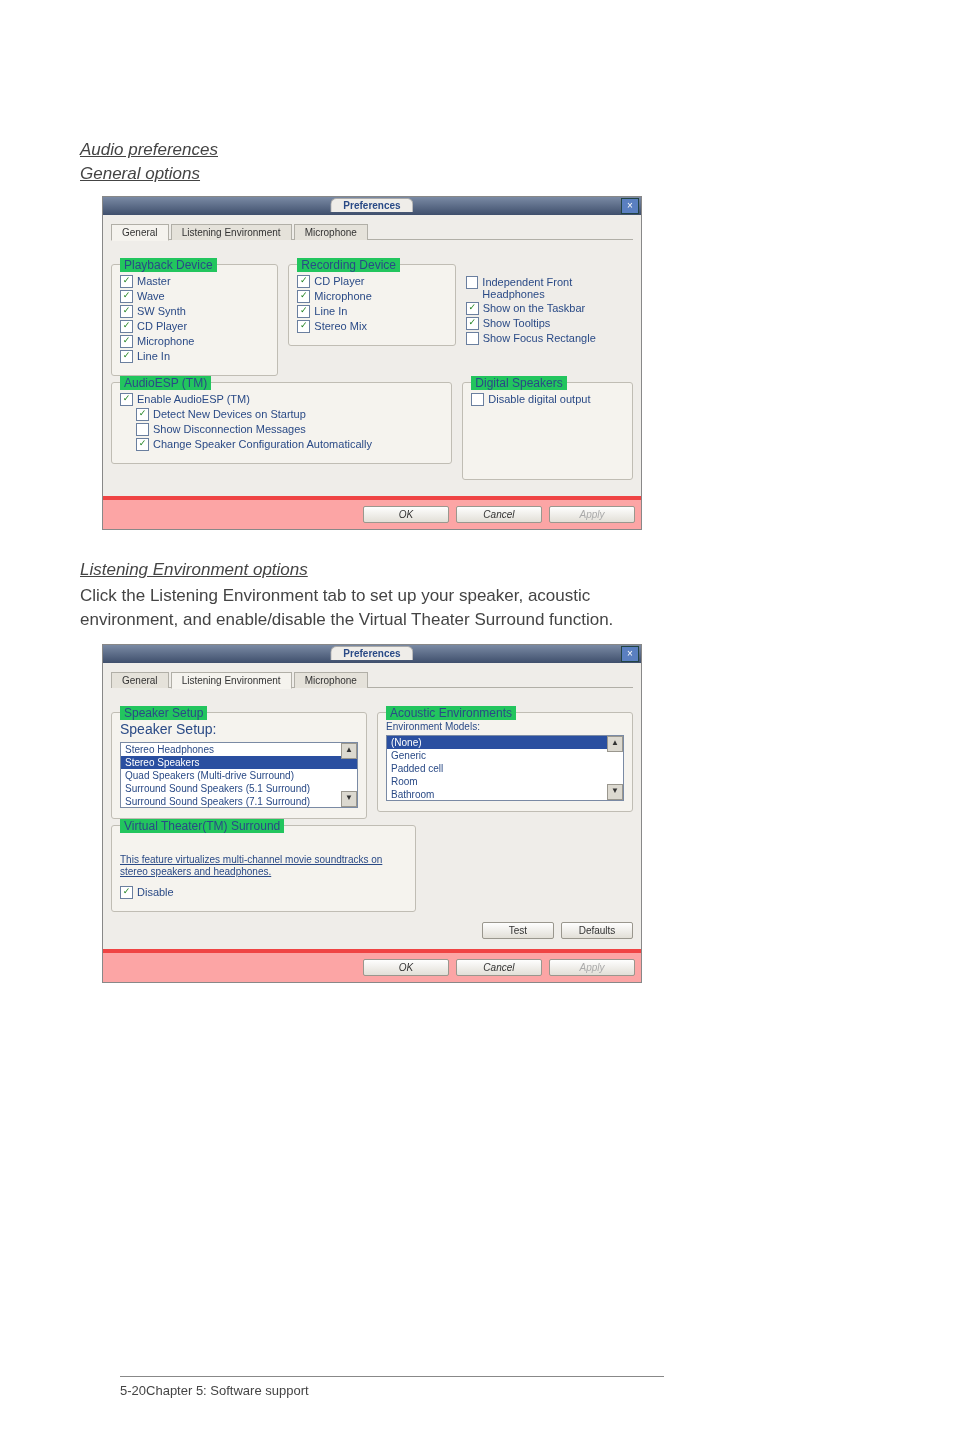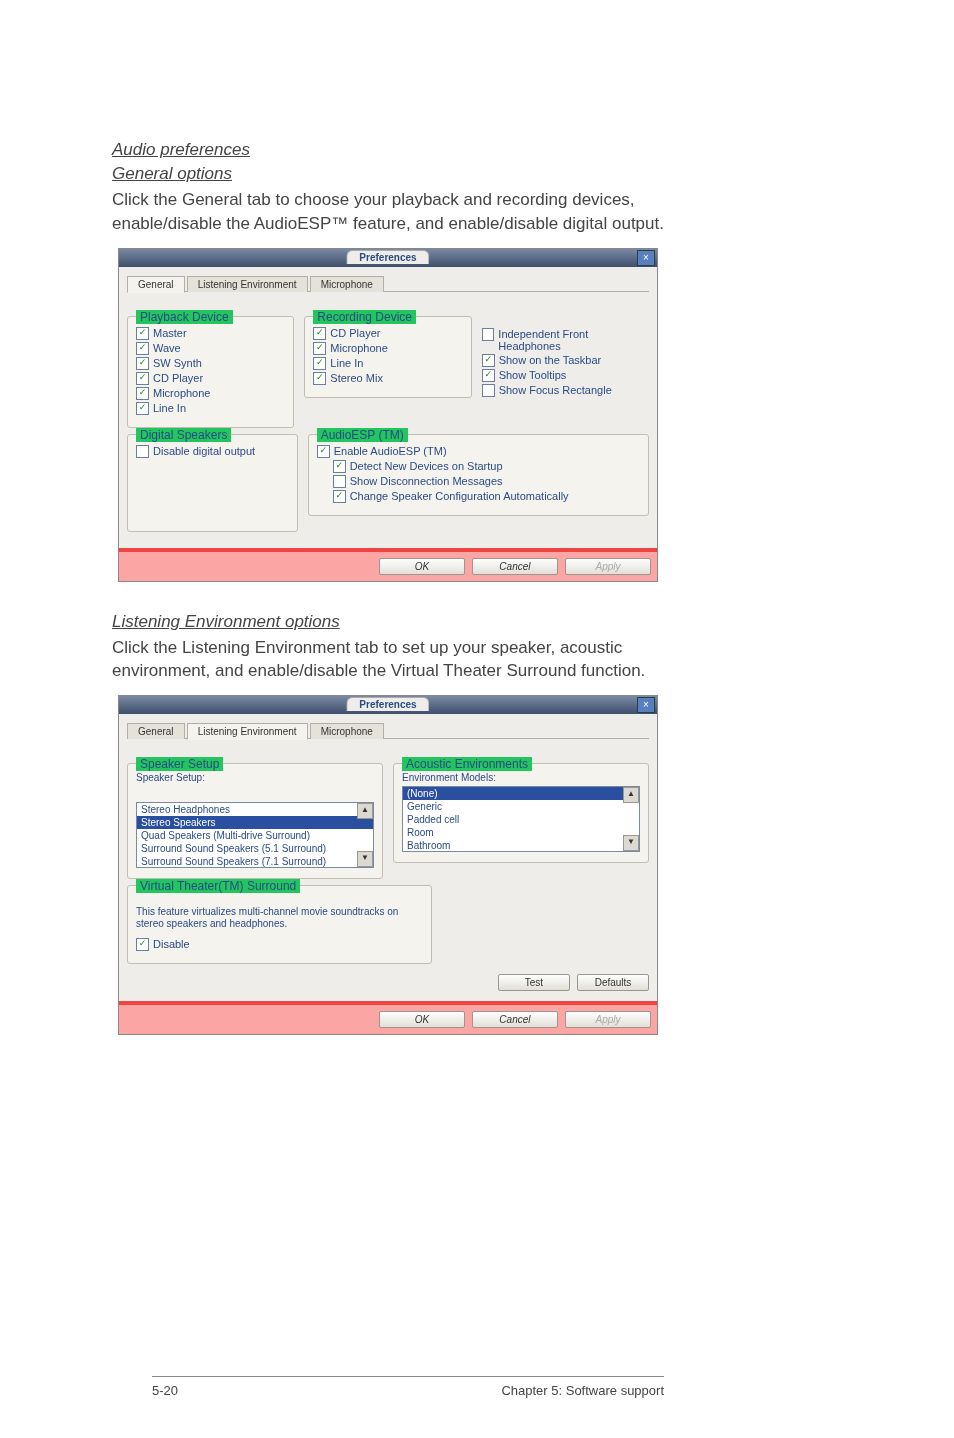--- a/index.html
+++ b/index.html
@@ -6,21 +6,21 @@
     margin: 0;
     padding: 0;
     background: #fff;
     font-family: Arial, Helvetica, sans-serif;
     color: #333;
     width: 954px;
   }
   .page {
     width: 784px;
     min-height: 1438px;
-    padding: 140px 120px 40px 112px;
+    padding: 140px 120px 40px 80px;
     box-sizing: border-box;
     position: relative;
   }
   .section-heading {
     font-style: italic;
     text-decoration: underline;
     font-size: 17px;
     color: #444;
     margin-bottom: 4px;
   }
@@ -215,48 +215,47 @@
     border-radius: 2px;
   }
   .btn.disabled {
     color: #aaa;
   }
   .btn.small { min-width: 50px; }
 
   .desc-text {
     font-size: 10px;
     color: #2a4a86;
-    margin: 12px 0 8px 0;
+    margin: 20px 0 8px 0;
     line-height: 1.2;
+    text-decoration: underline;
   }
 
   
   .footer {
     position: absolute;
     bottom: 40px;
     left: 120px;
     right: 120px;
     border-top: 1px solid #888;
     padding-top: 6px;
     font-size: 13px;
     color: #444;
     display: flex;
-    justify-content: space-between;
-    margin-left: 32px;
+    justify-content: flex-start;
   }
 </style>
 </head>
 <body>
 
 <div class="page">
 
   <div class="section-heading">Audio preferences</div>
 
   <div class="section-heading">General options</div>
-  <div class="body-text">Click the General tab to choose your playback and recording devices, enable/disable the AudioESP™ feature, and enable/disable digital output.</div>
 
   <div class="dialog-wrap">
     <div class="dialog">
       <div class="dlg-titlebar">
         <div class="dlg-title">Preferences</div>
         <div class="dlg-close">×</div>
       </div>
       <div class="dlg-body">
         <div class="tabstrip">
           <span class="tab active">General</span>
@@ -335,48 +334,48 @@
               <div class="check-row">
                   <span class="chk"></span>
                   <span>Show Focus Rectangle</span>
                 </div>
             </div>
           </div>
         </div>
 
         <div class="row">
 
-          <div class="col">
-            <div class="groupbox" style="min-height:78px">
-              <span class="grouplabel">Digital Speakers</span>
-              <div class="check-row">
-                  <span class="chk"></span>
-                  <span>Disable digital output</span>
-                </div>
-            </div>
-          </div>
-
           <div class="col" style="flex:2">
             <div class="groupbox">
               <span class="grouplabel">AudioESP (TM)</span>
               <div class="check-row">
                   <span class="chk checked"></span>
                   <span>Enable AudioESP (TM)</span>
                 </div>
               <div class="check-row indented">
                   <span class="chk checked"></span>
                   <span>Detect New Devices on Startup</span>
                 </div>
               <div class="check-row indented">
                   <span class="chk"></span>
                   <span>Show Disconnection Messages</span>
                 </div>
               <div class="check-row indented">
                   <span class="chk checked"></span>
                   <span>Change Speaker Configuration Automatically</span>
+                </div>
+            </div>
+          </div>
+
+          <div class="col">
+            <div class="groupbox" style="min-height:78px">
+              <span class="grouplabel">Digital Speakers</span>
+              <div class="check-row">
+                  <span class="chk"></span>
+                  <span>Disable digital output</span>
                 </div>
             </div>
           </div>
         </div>
       </div>
       <div class="btnbar">
         <span class="btn">OK</span>
         <span class="btn">Cancel</span>
         <span class="btn disabled">Apply</span>
       </div>
@@ -397,21 +396,21 @@
           <span class="tab">General</span>
           <span class="tab active">Listening Environment</span>
           <span class="tab">Microphone</span>
         </div>
 
         <div class="row">
 
           <div class="col">
             <div class="groupbox">
               <span class="grouplabel">Speaker Setup</span>
-              <div style="font-size:10px;color:#2a4a86;margin-bottom:19px">Speaker Setup:</div>
+              <div style="font-size:14px;color:#2a4a86;margin-bottom:5px">Speaker Setup:</div>
               <div class="listbox">
                 <div class="item">Stereo Headphones</div>
                 <div class="item sel">Stereo Speakers</div>
                 <div class="item">Quad Speakers (Multi-drive Surround)</div>
                 <div class="item">Surround Sound Speakers (5.1 Surround)</div>
                 <div class="item">Surround Sound Speakers (7.1 Surround)</div>
                 <div class="scroll-arrow up">▲</div>
                 <div class="scroll-arrow down">▼</div>
               </div>
             </div>

